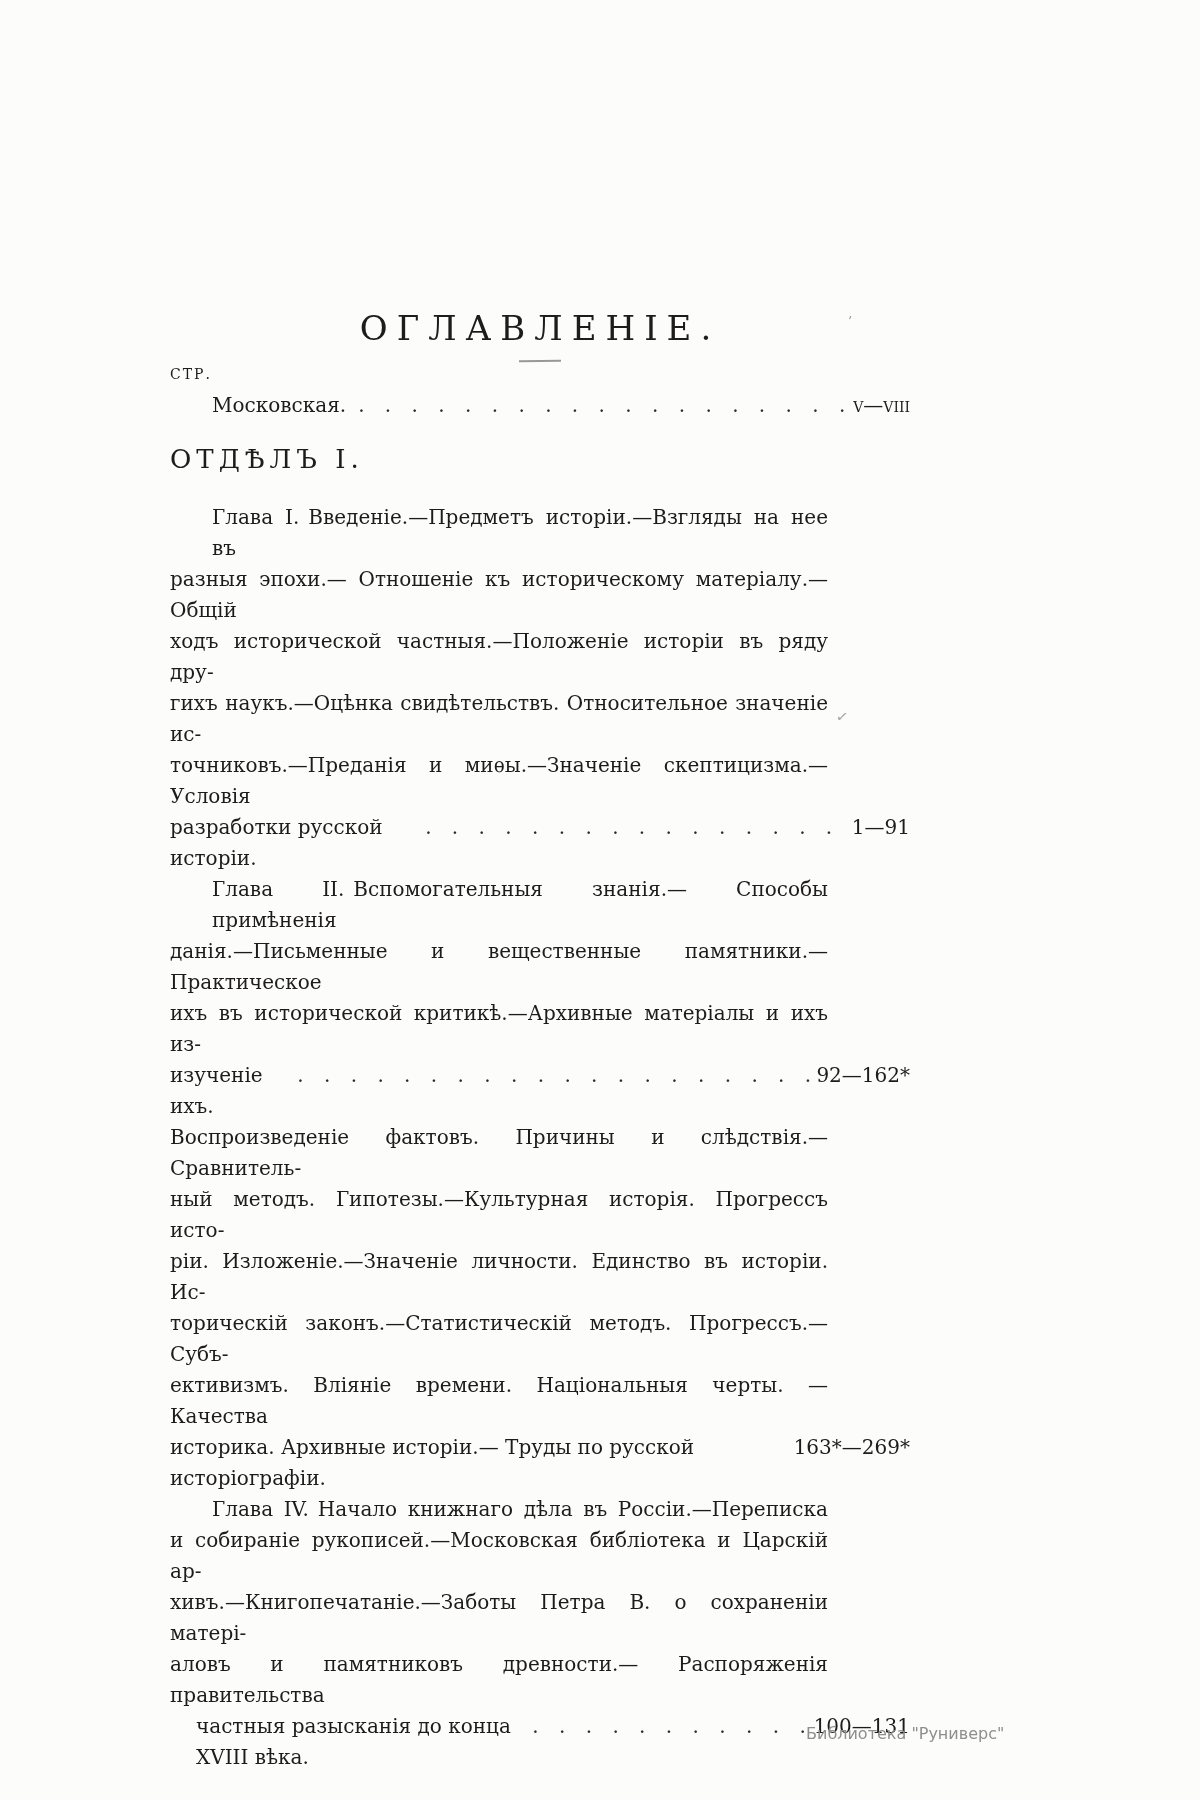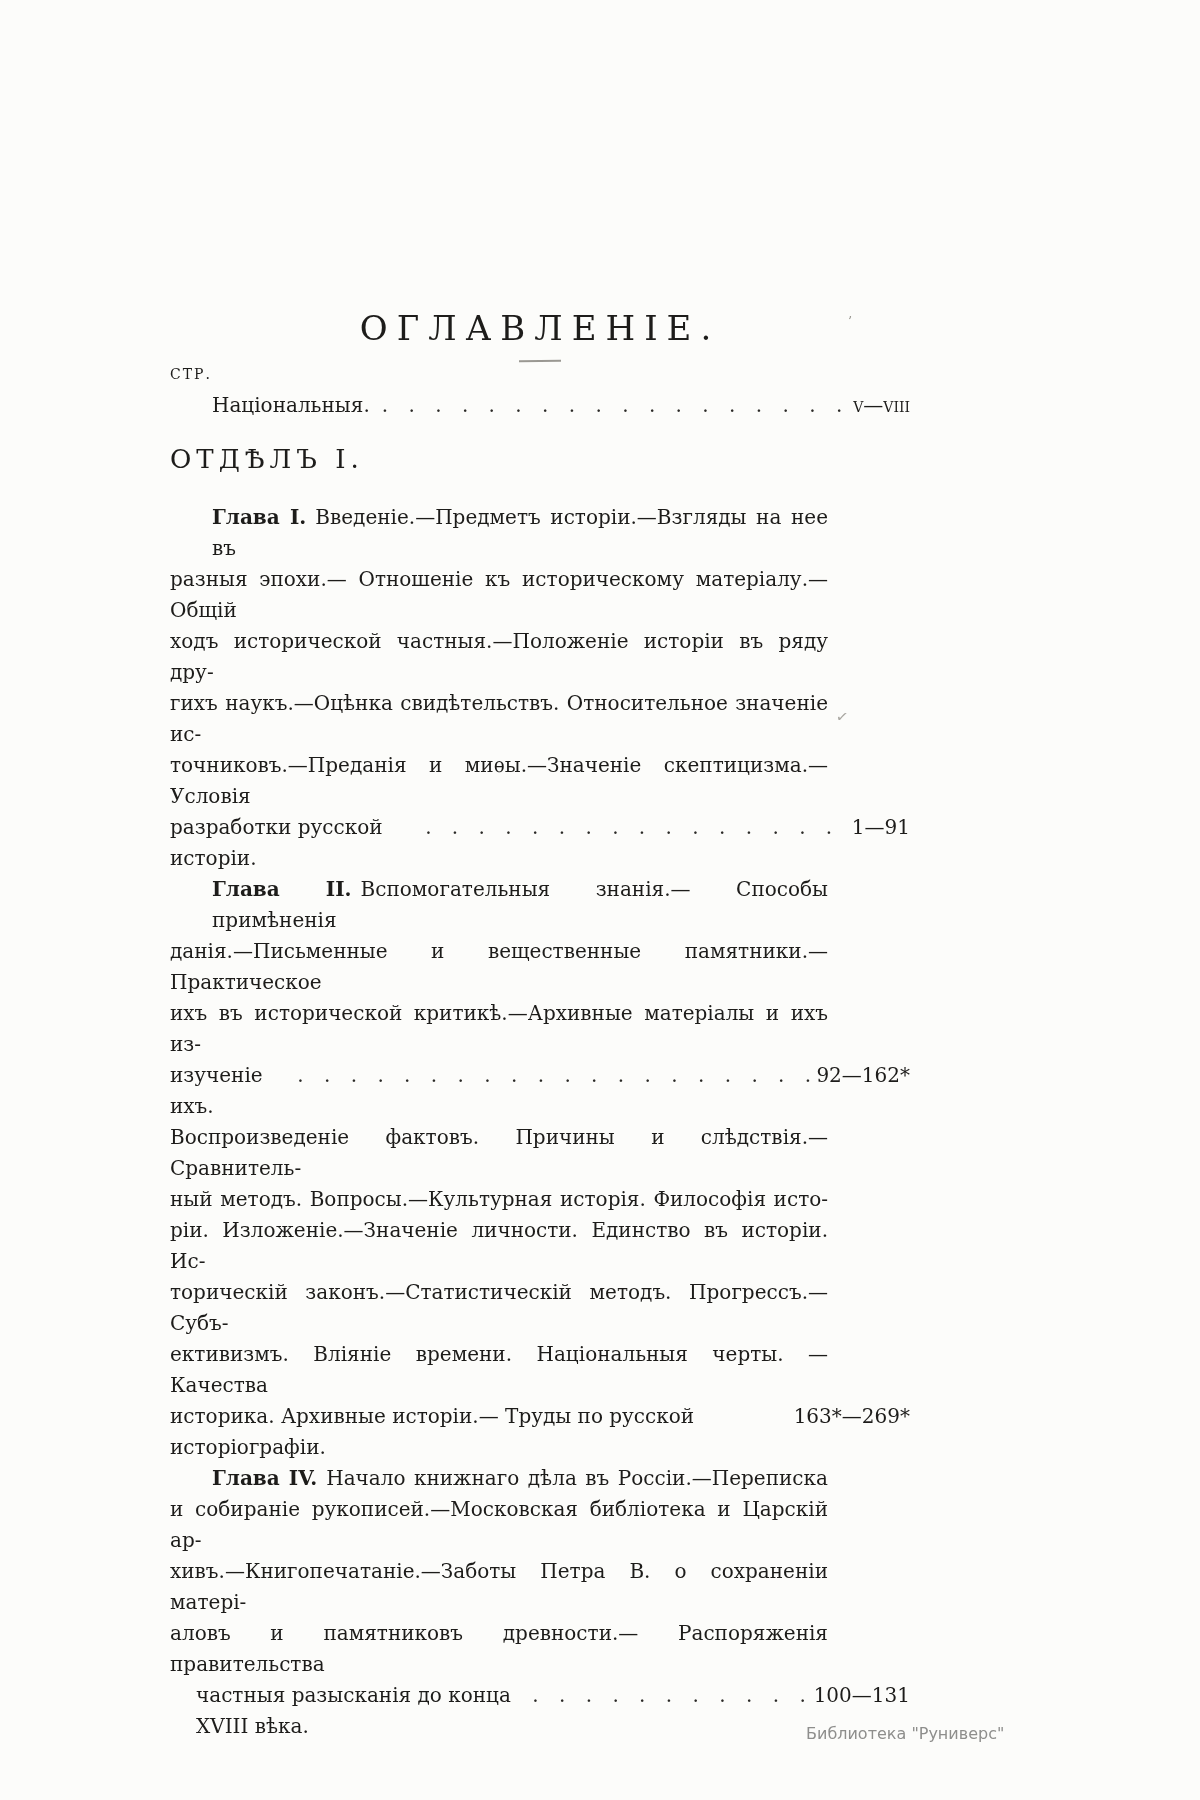--- a/index.html
+++ b/index.html
@@ -66,21 +66,21 @@
   }
   .entries{margin-top:26px;}
   .line{
     font-size:20px;
     line-height:31px;
     text-align:justify;
     text-align-last:justify;
     margin-right:82px;
   }
   .line.first{padding-left:42px;}
-  .chapter{font-weight:bold;margin-right:9px;}
+  .chapter{font-weight:normal;margin-right:9px;}
   .lastline{
     display:flex;
     align-items:baseline;
     font-size:20px;
     line-height:31px;
   }
   .lastline .lltext{flex:0 1 auto;}
   .lastline.indented{padding-left:26px;}
   .watermark{
     position:absolute;
@@ -114,21 +114,21 @@
 
   <div class="content">
 
     <div class="doc-title">ОГЛАВЛЕНІЕ.</div>
 
     <div class="title-rule"></div>
 
     <div class="str-row">СТР.</div>
 
     <div class="preface-row">
-      <span>Національныя.</span>
+      <span>Московская.</span>
       <span class="leader">. . . . . . . . . . . . . . . . . . . . . . . . .</span>
       <span class="pages smallcaps">v—viii</span>
     </div>
 
     <div class="section-heading">ОТДѢЛЪ I.</div>
 
     <div class="entries">
 
       <div class="entry">
         <div class="line first"><span class="chapter">Глава I.</span><span>Введеніе.—Предметъ исторіи.—Взгляды на нее въ</span></div>
@@ -149,21 +149,21 @@
         <div class="line">ихъ въ исторической критикѣ.—Архивные матеріалы и ихъ из-</div>
         <div class="lastline">
           <span class="lltext">изученіе ихъ.</span>
           <span class="leader">. . . . . . . . . . . . . . . . . . . . . . . .</span>
           <span class="pages">92—162*</span>
         </div>
       </div>
 
       <div class="entry">
         <div class="line">Воспроизведеніе фактовъ. Причины и слѣдствія.—Сравнитель-</div>
-        <div class="line">ный методъ. Вопросы.—Культурная исторія. Философія исто-</div>
+        <div class="line">ный методъ. Гипотезы.—Культурная исторія. Прогрессъ исто-</div>
         <div class="line">ріи. Изложеніе.—Значеніе личности. Единство въ исторіи. Ис-</div>
         <div class="line">торическій законъ.—Статистическій методъ. Прогрессъ.—Субъ-</div>
         <div class="line">ективизмъ. Вліяніе времени. Національныя черты. — Качества</div>
         <div class="lastline">
           <span class="lltext">историка. Архивные исторіи.— Труды по русской исторіографіи.</span>
           <span class="leader"></span>
           <span class="pages">163*—269*</span>
         </div>
       </div>
 

